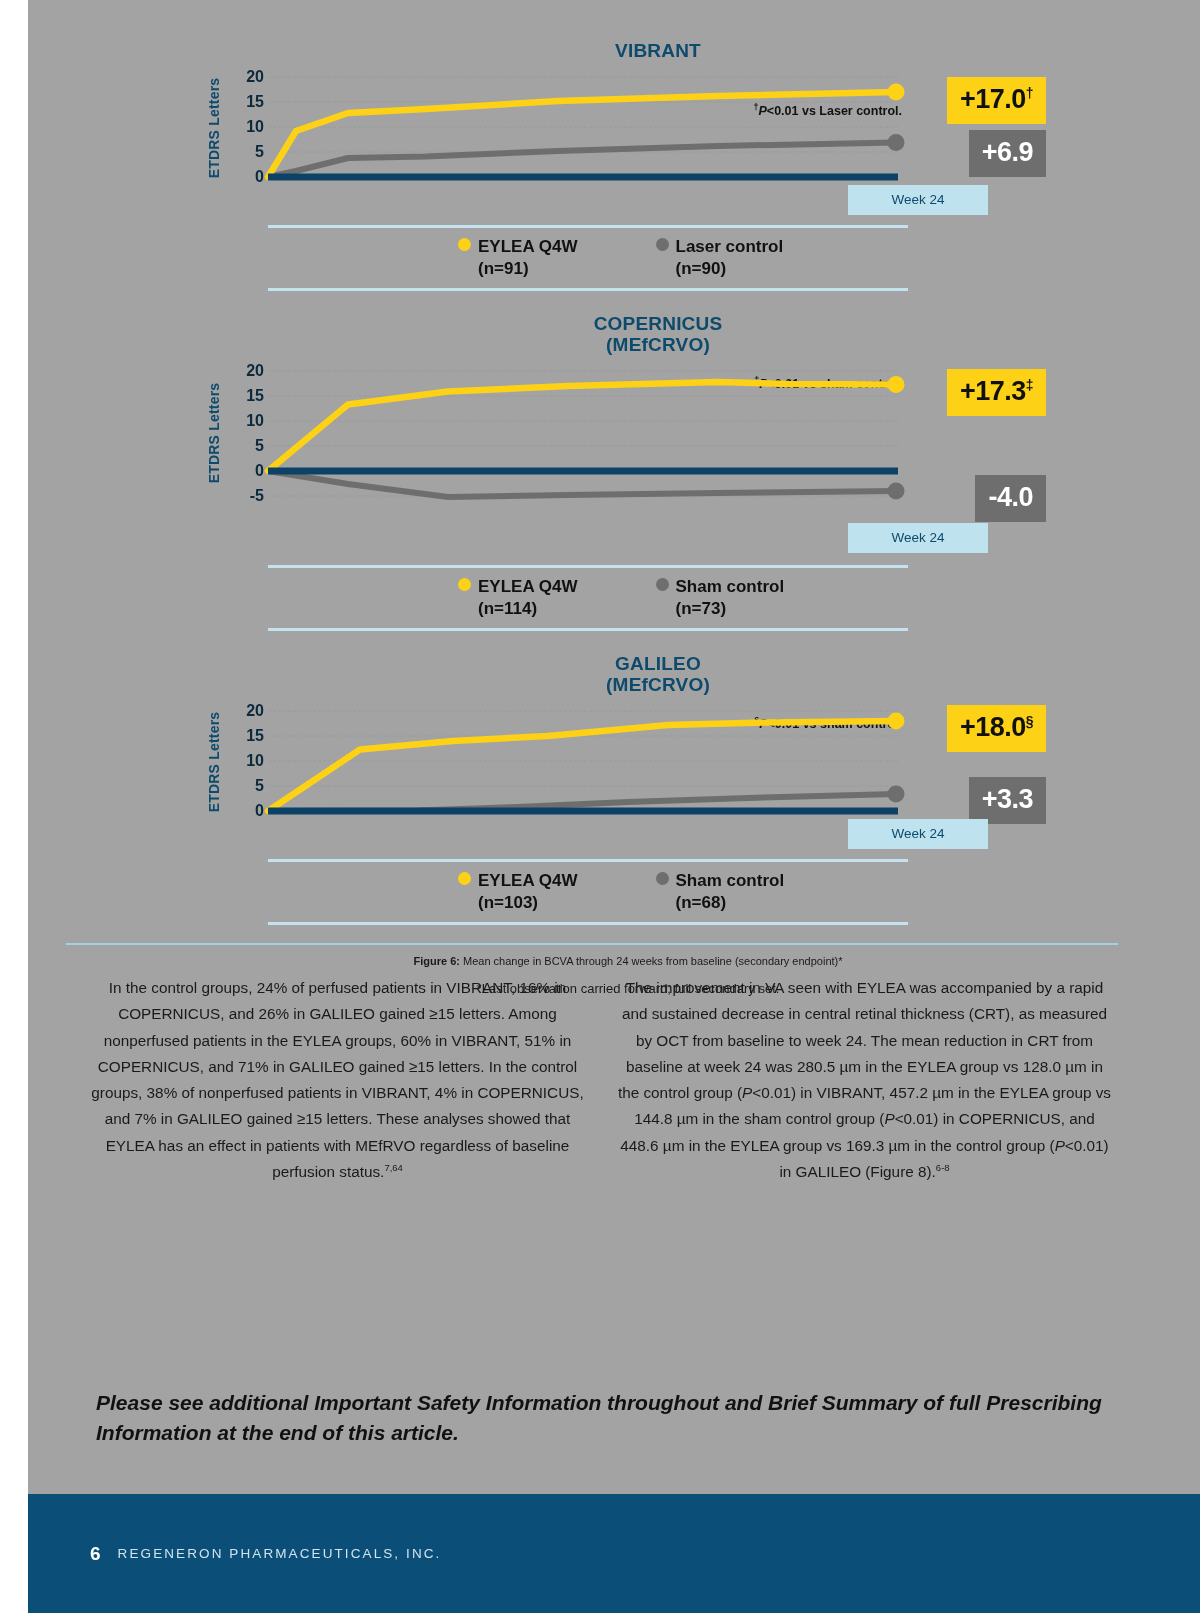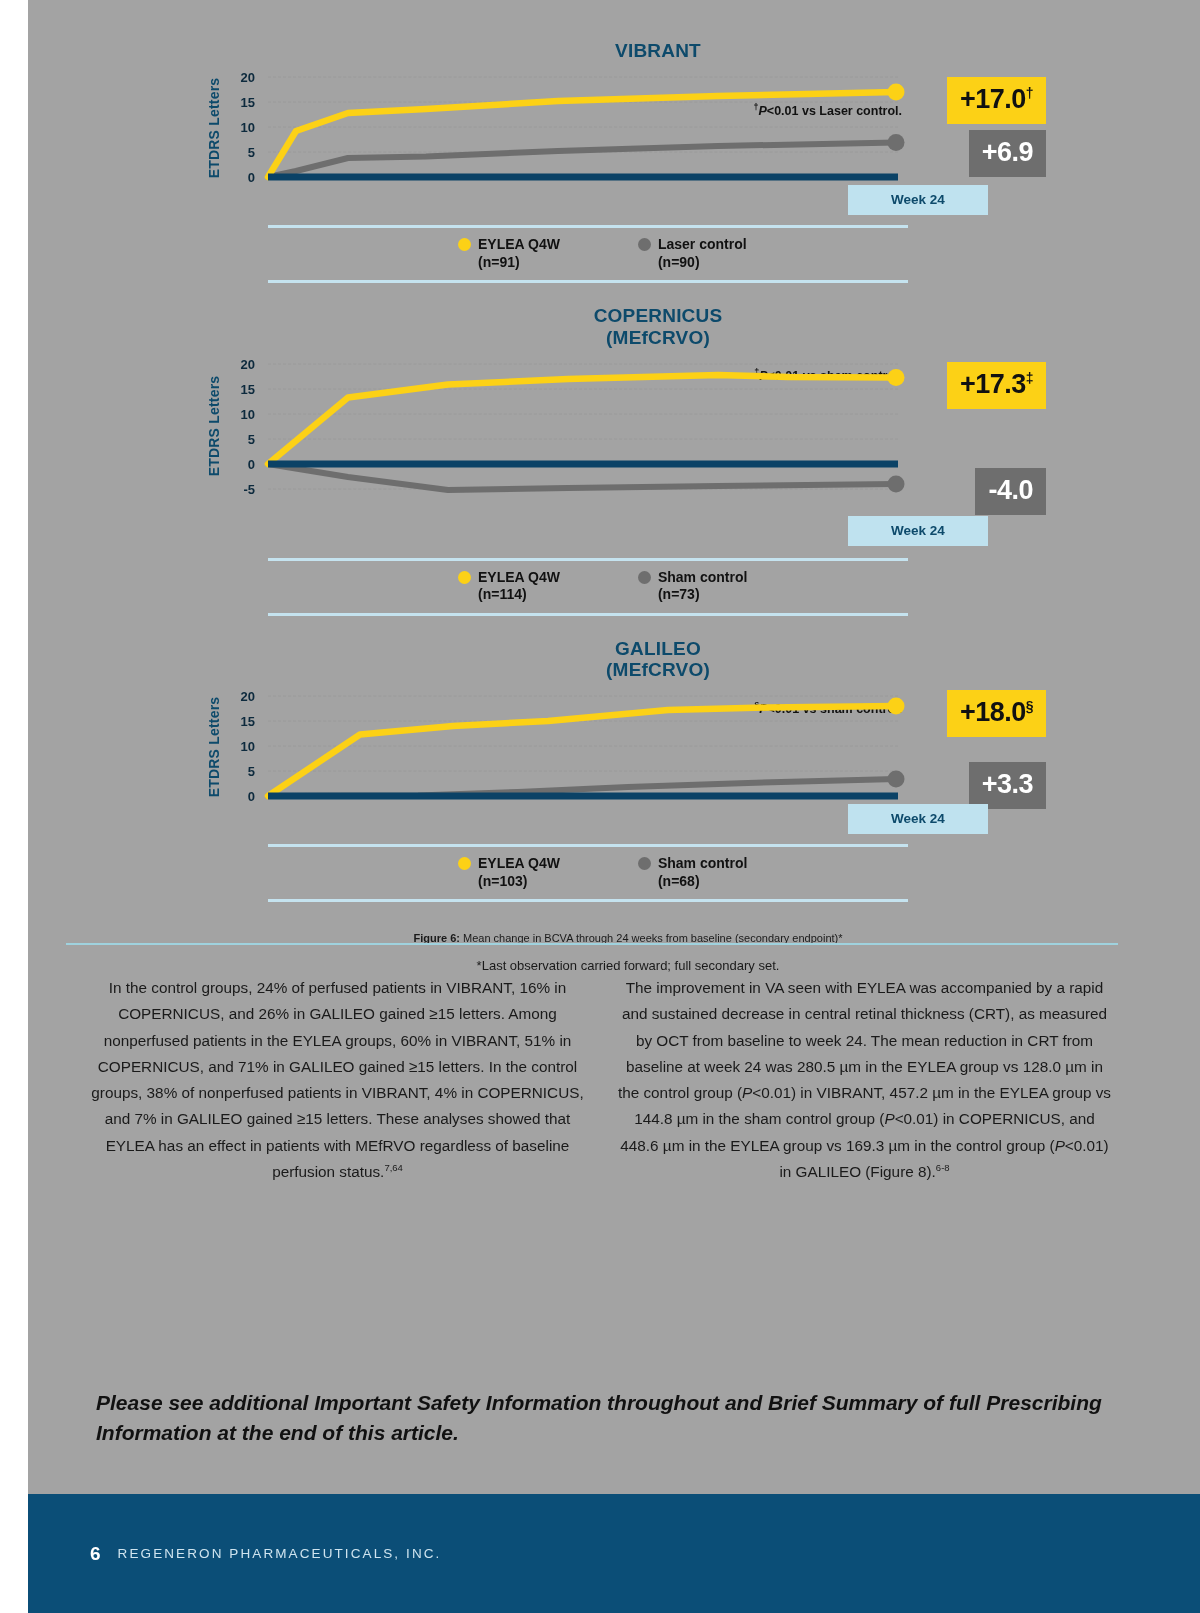--- a/index.html
+++ b/index.html
@@ -66,23 +66,23 @@
 
   .ticks {
     position: absolute;
     left: 198px;
     top: 0;
     width: 38px;
     height: 100%;
   }
   .tick {
     position: absolute;
-    right: 9px;
+    right: 0;
     transform: translateY(-50%);
-    font-size: 13px;
+    font-size: 16px;
     font-weight: bold;
     color: #0d2a3d;
     line-height: 1;
   }
 
   .plot {
     position: absolute;
     left: 240px;
     right: 330px;
     top: 0;
@@ -132,21 +132,21 @@
   }
   .badge sup { font-size: 14px; vertical-align: super; }
   .badge-yellow { background: #fcd116; color: #111; }
   .badge-gray   { background: #6e6e6e; color: #ffffff; }
 
   
   .week-tab {
     position: absolute;
     background: #bfe2ef;
     color: #0d4a6b;
-    font-weight: bold;
+    font-weight: normal;
     font-size: 13.5px;
     padding: 7px 0 8px 0;
     text-align: center;
     width: 140px;
   }
 
   
   .legend {
     position: relative;
     margin: 0 auto;
@@ -156,21 +156,21 @@
     padding: 8px 0 9px 0;
     display: flex;
     padding-left: 190px;
     gap: 78px;
     margin-left: 240px;
   }
   .legend-item { display: flex; align-items: flex-start; gap: 7px; }
   .legend-dot { width: 13px; height: 13px; border-radius: 50%; margin-top: 2px; flex: none; }
   .dot-yellow { background: #fcd116; }
   .dot-gray { background: #6e6e6e; }
-  .legend-text { font-size: 14px; font-weight: bold; color: #111; line-height: 1.25; }
+  .legend-text { font-size: 17px; font-weight: bold; color: #111; line-height: 1.25; }
 
   
   .caption {
     text-align: center;
     font-size: 11px;
     color: #1a1a1a;
     margin-top: 30px;
   }
   .caption b { font-weight: bold; }
   .caption-sub {

